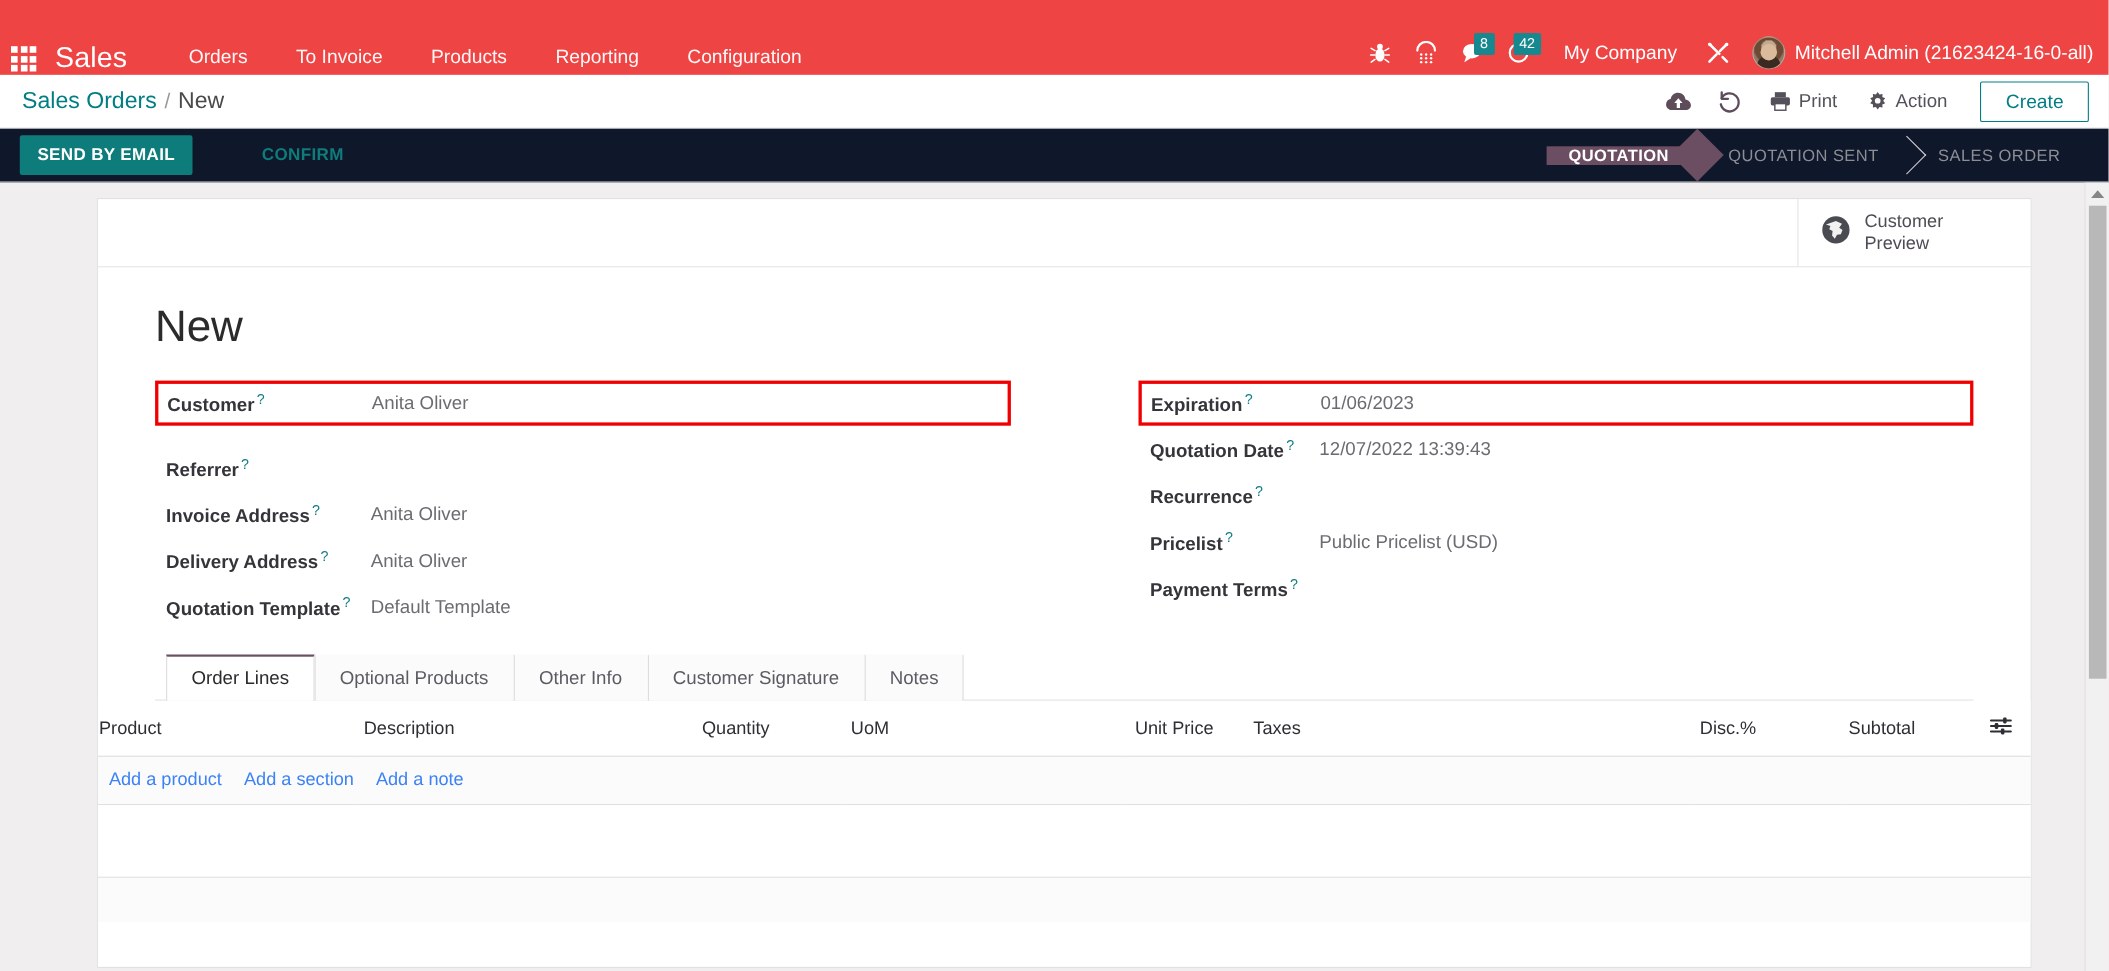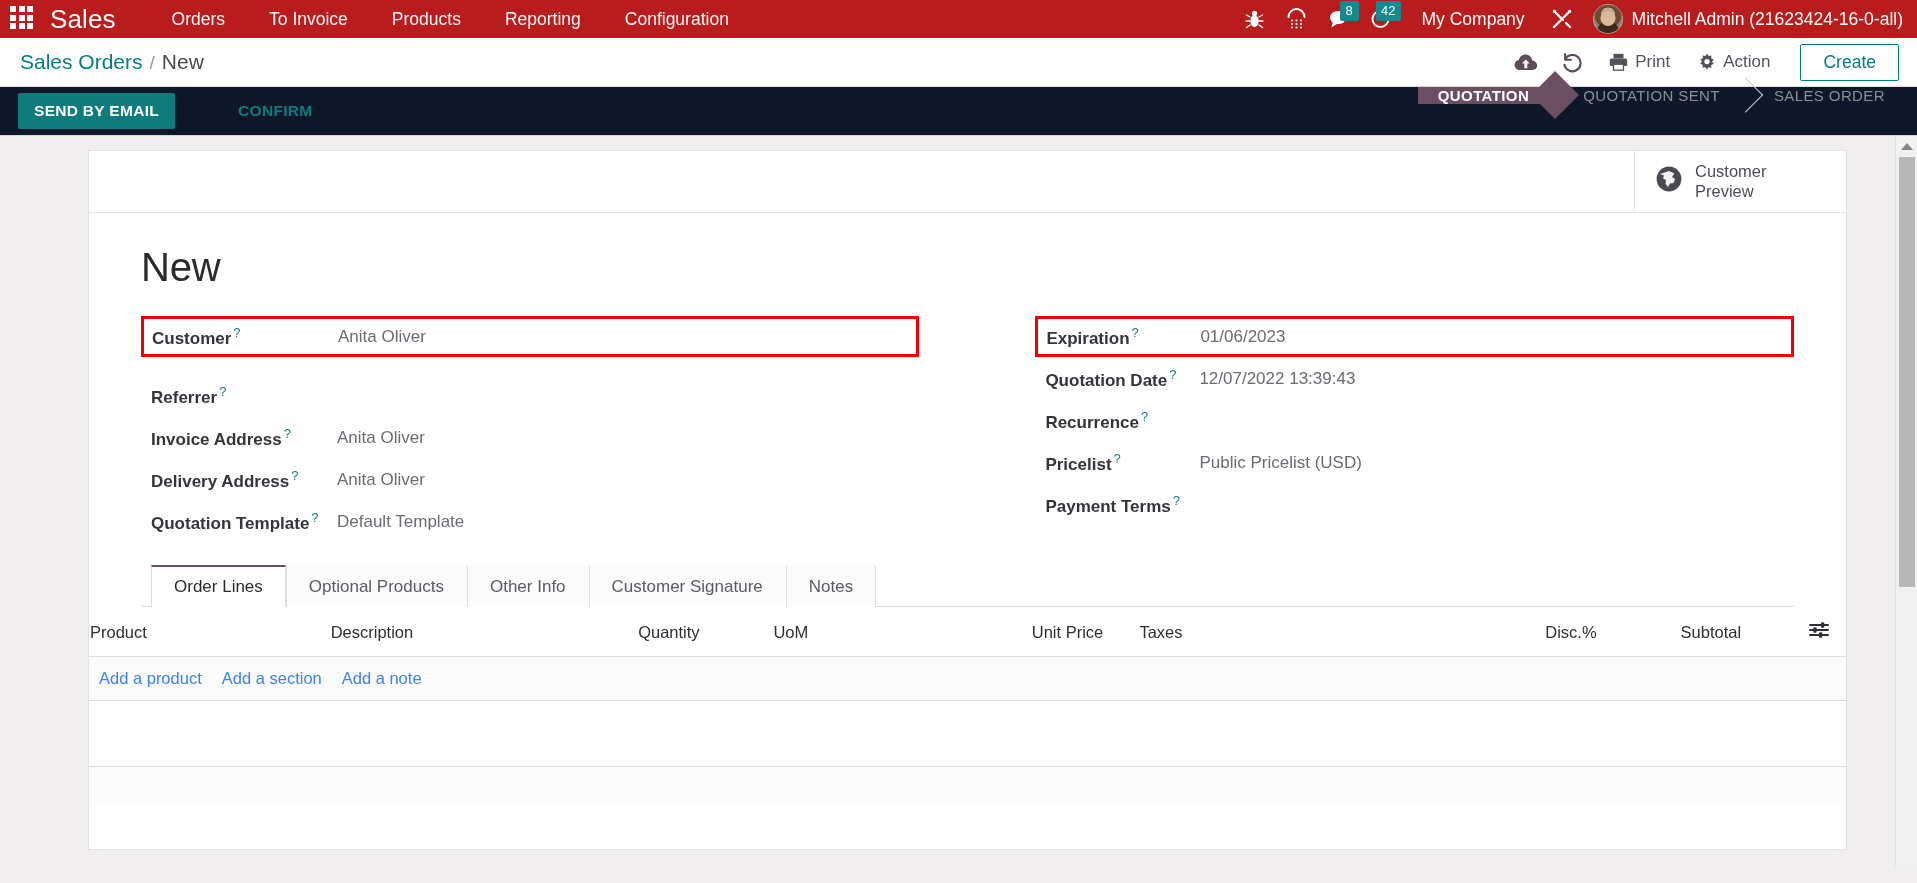--- a/index.html
+++ b/index.html
@@ -5,24 +5,24 @@
   * { box-sizing: border-box; margin: 0; padding: 0; }
   html, body {
     width: 1917px; height: 883px;
     font-family: "Liberation Sans", sans-serif;
     background: #f0eeee;
     overflow: hidden;
   }
 
   
   .navbar {
-    height: 38px;
-    background: #b91c1c;
-    display: flex;
-    align-items: center;
+    height: 68px;
+    background: #ef4444;
+    display: flex;
+    align-items: flex-end;
     padding: 0 14px 0 10px;
     color: #ffffff;
     position: relative;
   }
   .apps-grid {
     width: 26px; height: 26px;
     display: grid;
     grid-template-columns: repeat(3, 6px);
     grid-template-rows: repeat(3, 6px);
     gap: 2.5px;
@@ -169,23 +169,23 @@
     letter-spacing: .3px;
     padding: 9px 16px;
     margin-left: 8px;
     cursor: pointer;
     text-transform: uppercase;
     font-family: inherit;
   }
   .statusbar {
     margin-left: auto;
     display: flex;
-    align-items: flex-start;
+    align-items: center;
     height: 49px;
-    padding-right: 6px;
+    padding-right: 18px;
   }
   .st-pill {
     display: flex; align-items: center;
     font-size: 15px;
     letter-spacing: .4px;
     color: #8d8d96;
     padding: 0 26px 0 28px;
     position: relative;
     cursor: pointer;
     white-space: nowrap;

